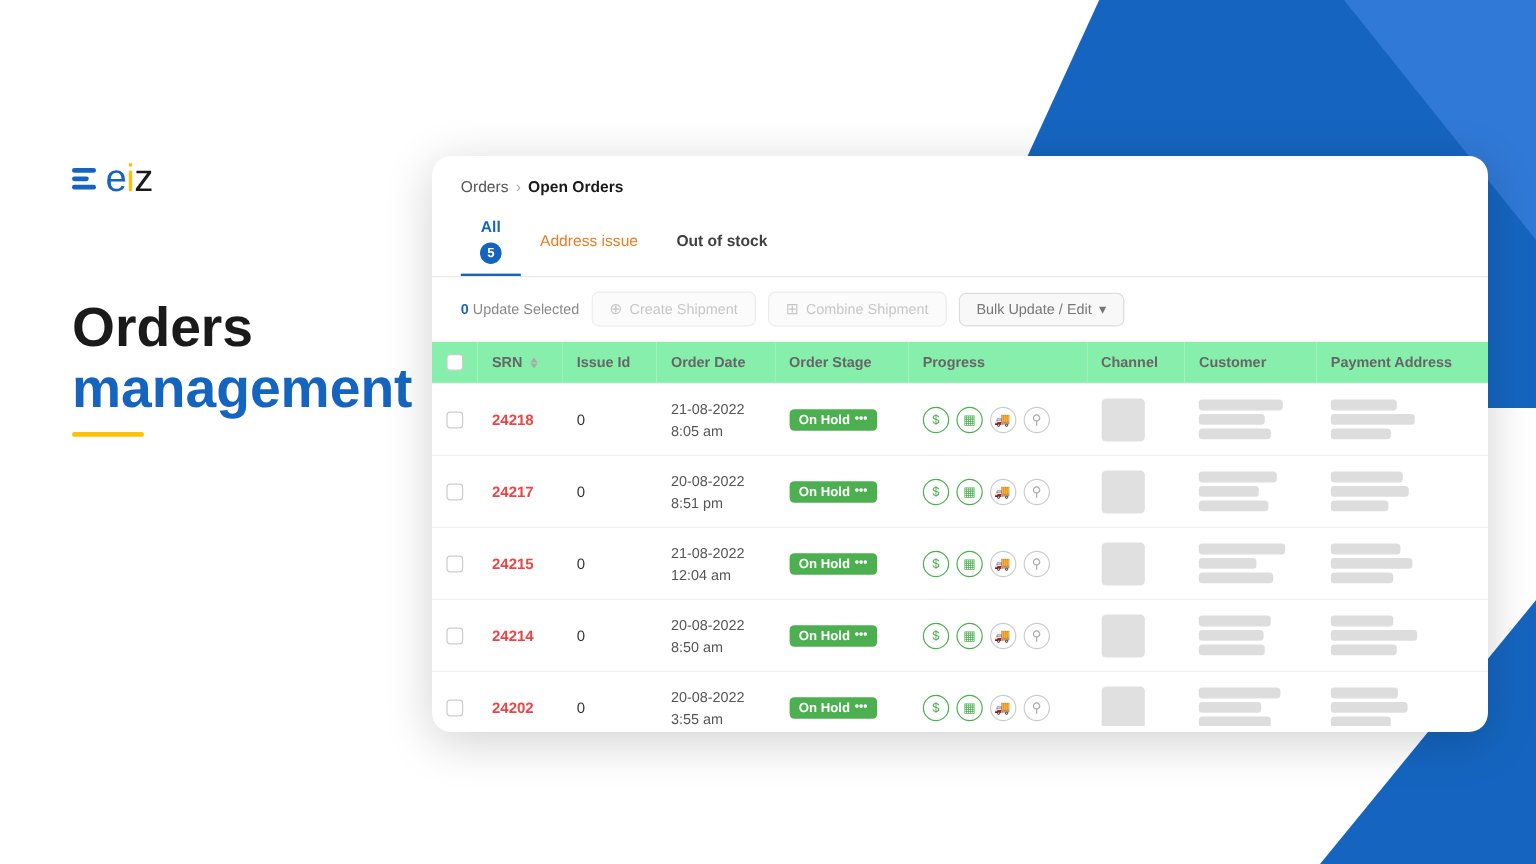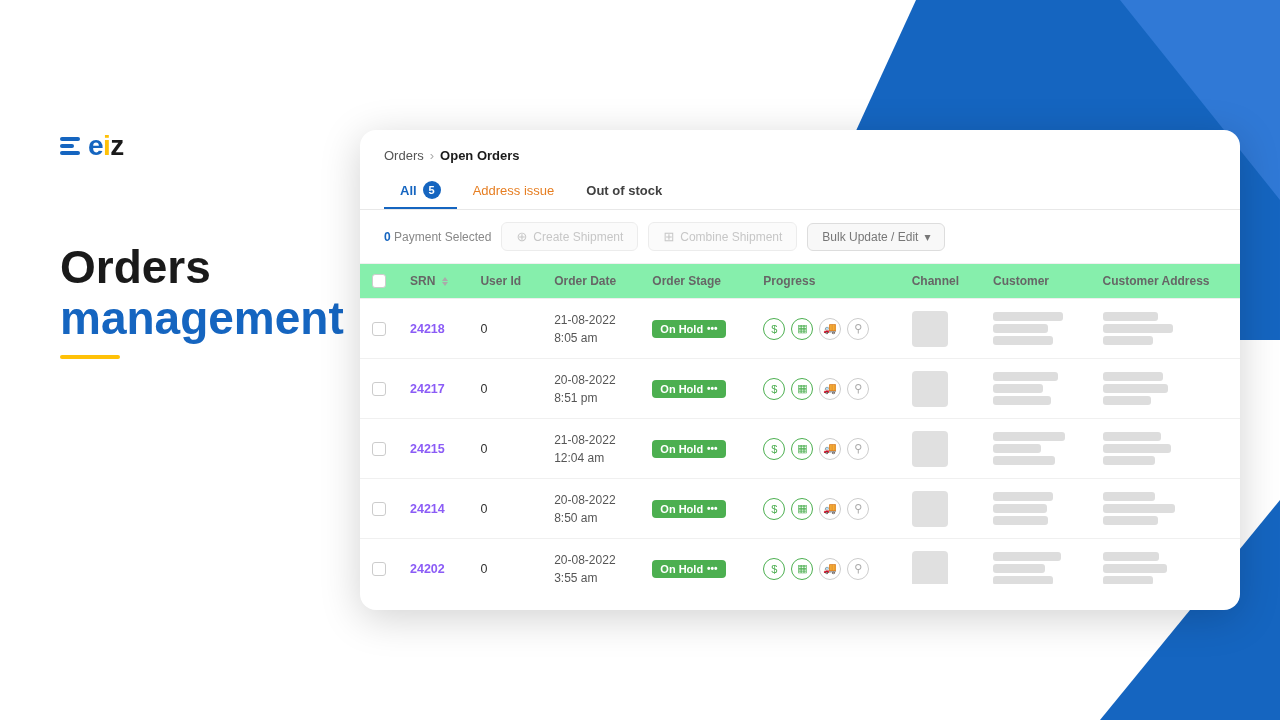--- a/index.html
+++ b/index.html
@@ -61,22 +61,22 @@
     .logo-icon span {
       display: block;
       height: 4px;
       border-radius: 2px;
       background: #1565c0;
     }
     .logo-icon span:nth-child(1) { width: 20px; }
     .logo-icon span:nth-child(2) { width: 14px; }
     .logo-icon span:nth-child(3) { width: 20px; }
     .logo-text {
-      font-size: 28px;
-      font-weight: 700;
+      font-size: 32px;
+      font-weight: 400;
       color: #1a1a1a;
       letter-spacing: -0.5px;
     }
     .logo-text .e { color: #1565c0; }
     .logo-text .i { color: #ffc107; }
     .logo-text .z { color: #1a1a1a; }
 
     .heading-orders {
       font-size: 46px;
       font-weight: 700;
@@ -138,20 +138,21 @@
       border-bottom: 2px solid transparent;
       color: #555;
       display: flex;
       align-items: center;
       gap: 6px;
     }
     .tab.active {
       border-bottom: 2px solid #1565c0;
       color: #1565c0;
       font-weight: 600;
+      flex-direction: column;
     }
     .tab-badge {
       background: #1565c0;
       color: #fff;
       border-radius: 50%;
       font-size: 11px;
       width: 18px;
       height: 18px;
       display: flex;
       align-items: center;
@@ -232,21 +233,21 @@
       border-bottom: 1px solid #f0f0f0;
     }
     tbody td {
       padding: 10px 12px;
       vertical-align: middle;
       color: #333;
     }
     tbody td:first-child { text-align: center; }
 
     .srn-link {
-      color: #8b5cf6;
+      color: #ef4444;
       font-weight: 600;
       text-decoration: none;
       cursor: pointer;
     }
     .order-date {
       color: #555;
       font-size: 12px;
       line-height: 1.5;
     }
 
@@ -381,21 +382,21 @@
       <span>Address issue</span>
     </div>
     <div class="tab out-of-stock">
       <span>Out of stock</span>
     </div>
   </div>
 
   <div class="toolbar">
     <span class="orders-selected-text">
       <span class="count">0</span>
-      <span> Payment Selected</span>
+      <span> Update Selected</span>
     </span>
     <button class="toolbar-btn disabled">
       <span class="toolbar-btn-icon">⊕</span>
       <span>Create Shipment</span>
     </button>
     <button class="toolbar-btn disabled">
       <span class="toolbar-btn-icon">⊞</span>
       <span>Combine Shipment</span>
     </button>
     <button class="bulk-btn">
@@ -411,27 +412,27 @@
           <th>
             <div class="checkbox"></div>
           </th>
           <th>
             <span>SRN</span>
             <span class="sort-icon">
               <span class="up"></span>
                 <span class="down"></span>
             </span>
           </th>
-          <th>User Id</th>
+          <th>Issue Id</th>
           <th>Order Date</th>
           <th>Order Stage</th>
           <th>Progress</th>
           <th>Channel</th>
           <th>Customer</th>
-          <th>Customer Address</th>
+          <th>Payment Address</th>
         </tr>
       </thead>
       <tbody id="table-body">
 
       <tr>
     <td>
       <div class="checkbox"></div>
     </td>
     <td>
       <a class="srn-link">24218</a>

